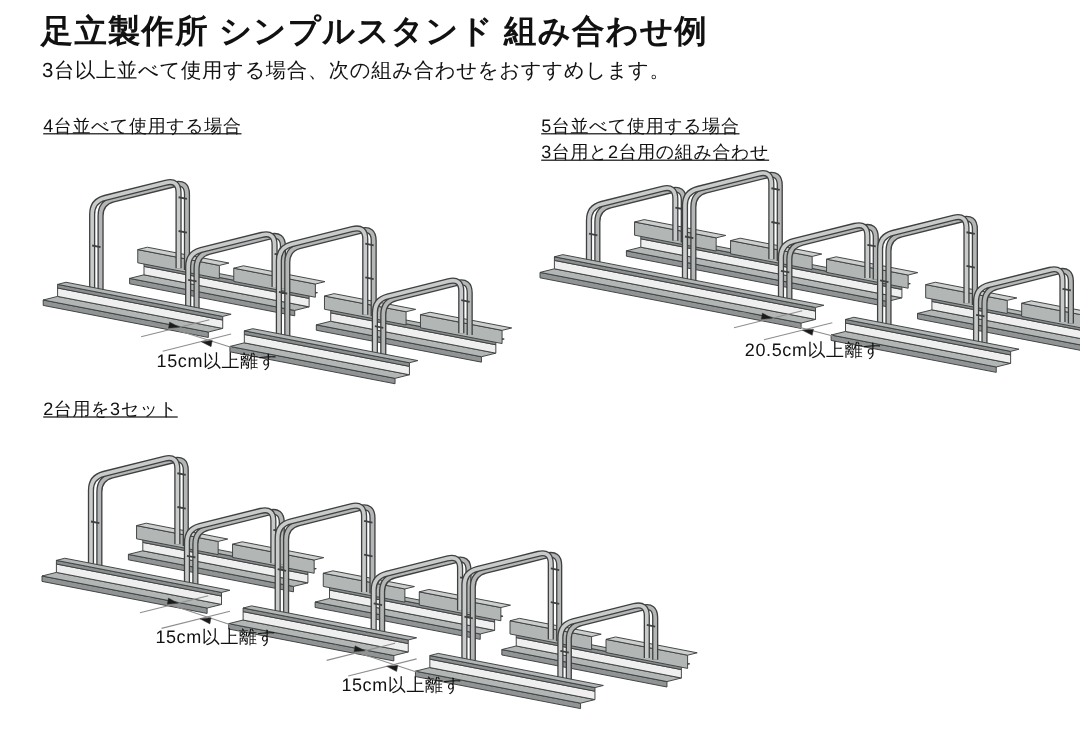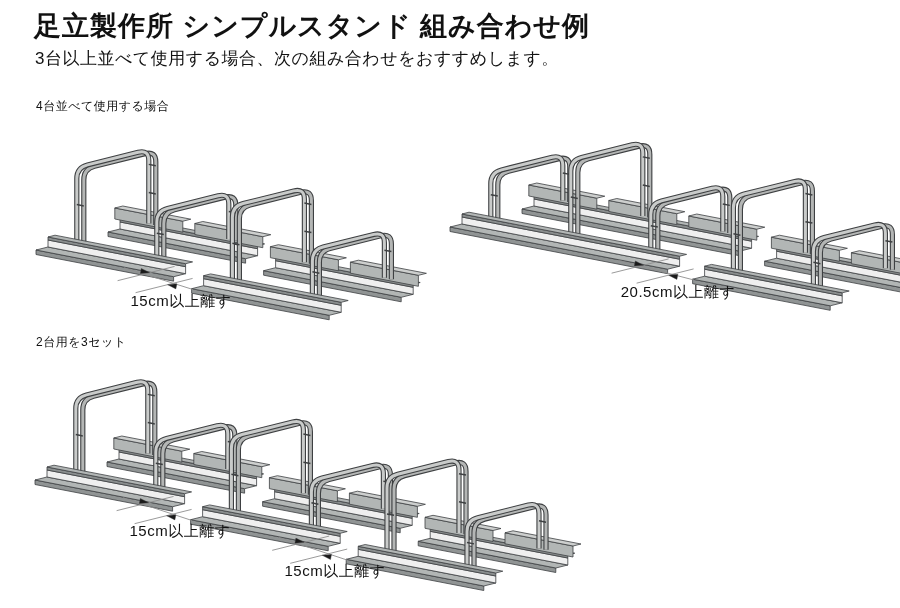--- a/index.html
+++ b/index.html
@@ -1,33 +1,37 @@
 <!DOCTYPE html>
 <html><head>
 <meta charset="utf-8">
 <style>
   html,body{margin:0;padding:0;background:#ffffff;}
   .page{position:relative;width:900px;height:608px;background:#fff;overflow:hidden;
         font-family:"Liberation Sans","DejaVu Sans",sans-serif;color:#111;margin-left:20px;}
   .title{position:absolute;left:14px;top:8px;font-size:27px;font-weight:700;letter-spacing:1px;white-space:nowrap;}
   .subtitle{position:absolute;left:15px;top:47px;font-size:17px;letter-spacing:0.5px;white-space:nowrap;}
-  .heading{position:absolute;font-size:12px;line-height:22px;letter-spacing:0.5px;white-space:nowrap;}
+  .heading{position:absolute;font-size:15px;line-height:22px;letter-spacing:0.5px;white-space:nowrap;text-decoration:underline;}
   svg{position:absolute;display:block;}
   .dimlabel{font-size:15px;fill:#111;font-family:"Liberation Sans","DejaVu Sans",sans-serif;letter-spacing:0.5px;}
 </style>
 </head>
 <body>
 
 <div class="page">
 
   <div class="title">足立製作所 シンプルスタンド 組み合わせ例</div>
   <div class="subtitle">3台以上並べて使用する場合、次の組み合わせをおすすめします。</div>
 
   <div class="heading" style="left:16px;top:95px">
     <div>4台並べて使用する場合</div>
+  </div>
+  <div class="heading" style="left:431px;top:95px">
+    <div>5台並べて使用する場合</div>
+    <div>3台用と2台用の組み合わせ</div>
   </div>
   <div class="heading" style="left:16px;top:331px">
     <div>2台用を3セット</div>
   </div>
 
   <svg id="art-0" style="left:0;top:140px" width="410" height="200" viewBox="0 0 410 200">
       <g>
         <polygon points="88.0,92.0 225.6,118.7 225.6,123.2 88.0,96.5" fill="#909494" stroke="#3e4042" stroke-width="0.8" stroke-linejoin="round"></polygon>
         <polygon points="100.0,89.0 237.6,115.7 225.6,118.7 88.0,92.0" fill="#b2b6b5" stroke="#3e4042" stroke-width="0.8" stroke-linejoin="round"></polygon>
         <polygon points="100.0,82.0 237.6,108.7 237.6,115.7 100.0,89.0" fill="#efefef" stroke="#3e4042" stroke-width="0.8" stroke-linejoin="round"></polygon>

